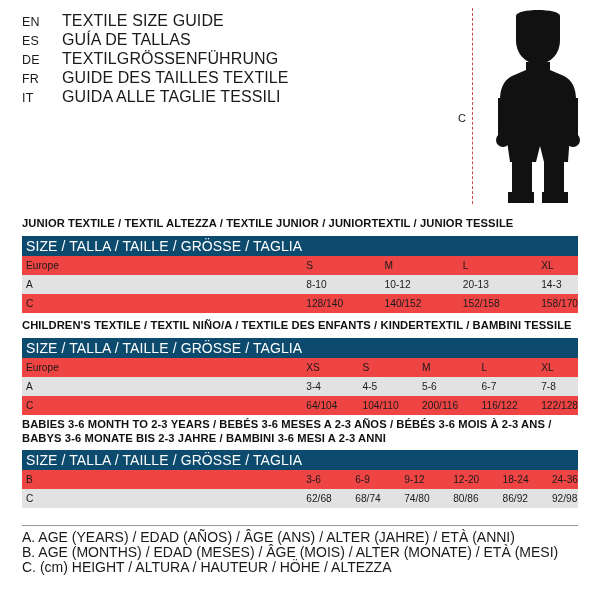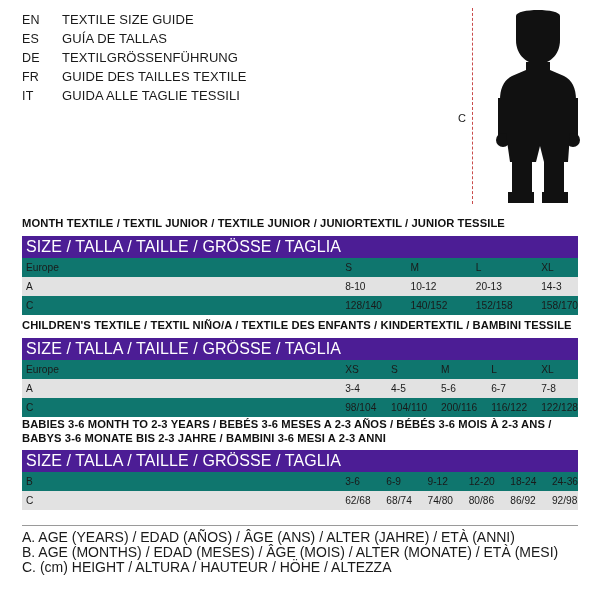--- a/index.html
+++ b/index.html
@@ -34,21 +34,21 @@
     align-items: baseline;
     height: 19px;
   }
   .header-lang {
     width: 40px;
     font-size: 12.5px;
     letter-spacing: 0.2px;
     color: #1a1a1a;
   }
   .header-title {
-    font-size: 13px;
+    font-size: 16px;
     letter-spacing: 0.1px;
     color: #1a1a1a;
   }
 
   
   .figure-area {
     position: absolute;
     left: 450px;
     top: 8px;
     width: 140px;
@@ -97,30 +97,30 @@
     font-size: 10.2px;
     color: #1a1a1a;
   }
   table.sizes td {
     padding: 2px 0 2px 4px;
     height: 15px;
     vertical-align: middle;
     white-space: nowrap;
   }
   table.sizes tr.headrow td {
-    background: #4c1d95;
+    background: #0c4a6e;
     color: #ffffff;
-    font-size: 16px;
+    font-size: 14px;
     letter-spacing: 0.1px;
   }
   table.sizes tr.shaded td {
     background: #e2e2e2;
   }
   table.sizes tr.plain td {
-    background: #0f766e;
+    background: #ef4444;
     margin-top: 36px;
   }
   .divider {
     position: absolute;
     left: 22px;
     width: 556px;
     height: 1px;
     background: #9a9a9a;
   }
 
@@ -182,21 +182,21 @@
 
         <rect x="26" y="150" width="20" height="34"></rect>
         <rect x="58" y="150" width="20" height="34"></rect>
 
         <path d="M22 182 L48 182 L48 193 L22 193 Z"></path>
         <path d="M56 182 L82 182 L82 193 L56 193 Z"></path>
       </g>
     </svg>
   </div>
 
-  <div class="section-title" style="top:217px;">MONTH TEXTILE / TEXTIL JUNIOR / TEXTILE JUNIOR / JUNIORTEXTIL / JUNIOR TESSILE</div>
+  <div class="section-title" style="top:217px;">JUNIOR TEXTILE / TEXTIL ALTEZZA / TEXTILE JUNIOR / JUNIORTEXTIL / JUNIOR TESSILE</div>
   <table class="sizes" style="top:236px;">
     <tbody>
         <tr class="headrow">
       <td style="width:88px;">SIZE / TALLA / TAILLE / GRÖSSE / TAGLIA</td>
       <td></td>
           <td></td>
           <td></td>
           <td></td>
     </tr>
     <tr class="plain">
@@ -245,21 +245,21 @@
     <tr class="shaded">
       <td>A</td>
       <td>3-4</td>
       <td>4-5</td>
       <td>5-6</td>
       <td>6-7</td>
       <td>7-8</td>
     </tr>
     <tr class="plain">
       <td>C</td>
-      <td>98/104</td>
+      <td>64/104</td>
       <td>104/110</td>
       <td>200/116</td>
       <td>116/122</td>
       <td>122/128</td>
     </tr>
   </tbody>
     </table>
 
   <div class="section-title two-line" style="top:417px; width:556px; white-space:normal;">BABIES 3-6 MONTH TO 2-3 YEARS / BEBÉS 3-6 MESES A 2-3 AÑOS / BÉBÉS 3-6 MOIS À 2-3 ANS / BABYS 3-6 MONATE BIS 2-3 JAHRE / BAMBINI 3-6 MESI A 2-3 ANNI</div>
   <table class="sizes" style="top:450px;">

